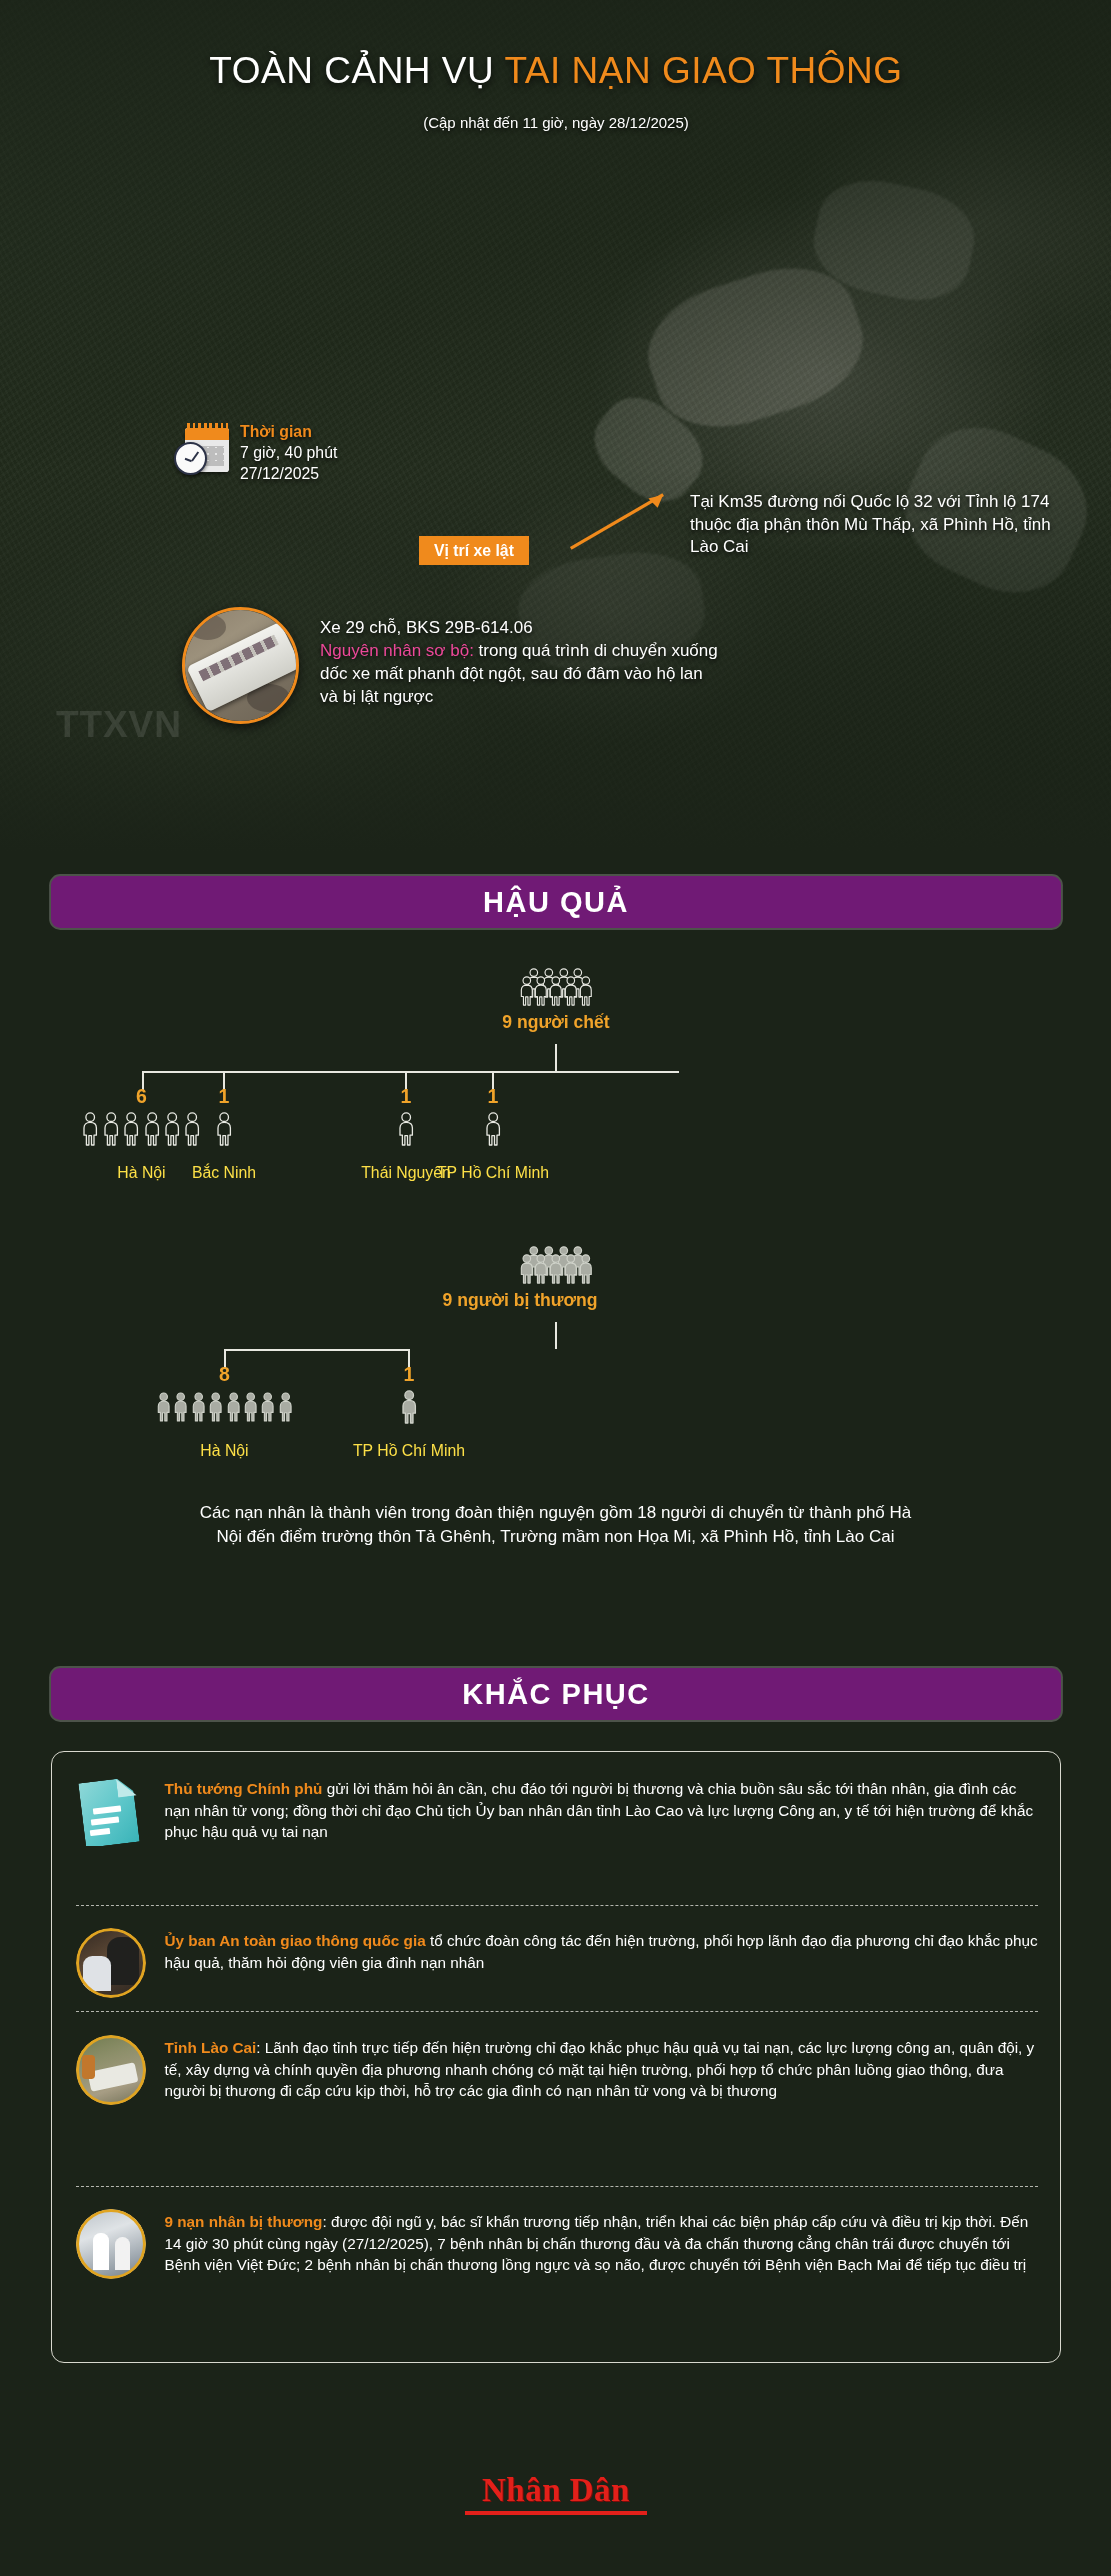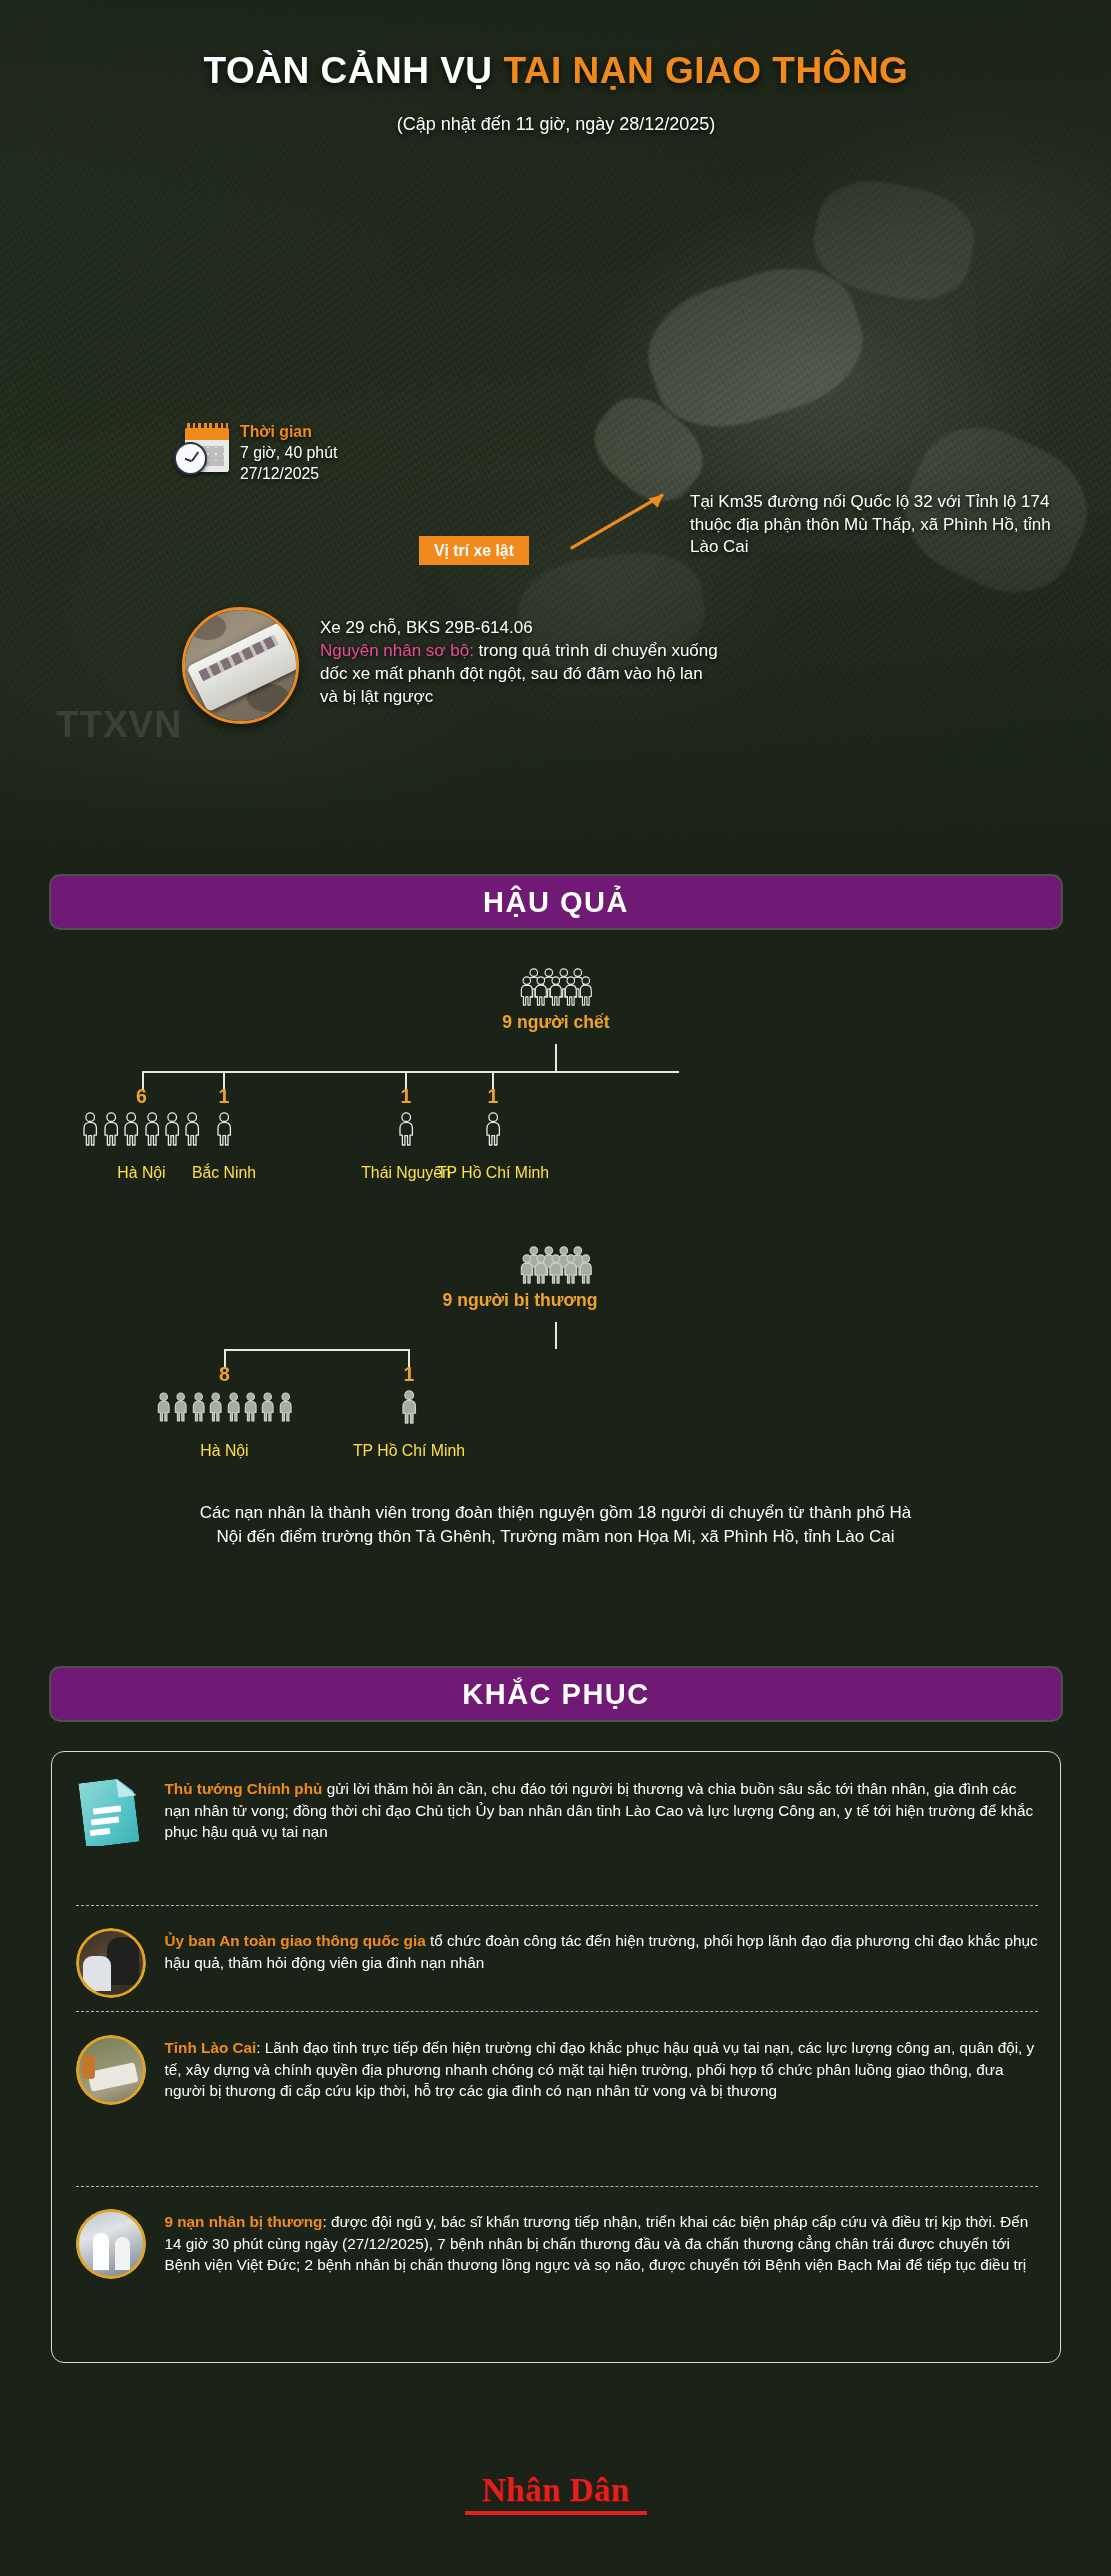--- a/index.html
+++ b/index.html
@@ -54,29 +54,29 @@
   }
   .watermark {
     position: absolute; left: 56px; top: 704px;
     font-size: 37px; font-weight: bold; color: rgba(255,255,255,0.11);
     letter-spacing: 0.9px;
   }
 
   
   .title-block { position: absolute; left: 0; top: 48px; width: 1112px; text-align: center; }
   .tline {
-    font-size: 37px; font-weight: 700; letter-spacing: 0.5px;
+    font-size: 37px; font-weight: 400; letter-spacing: 0.5px;
     line-height: 1.22; color: #ffffff;
     text-shadow: 0 2.8px 7.4px rgba(0,0,0,.75);
     white-space: nowrap;
   }
   .tline .or { color: #f08a1c; }
   .tline .num { color: #f08a1c; font-size: 43px; }
   .subtitle {
-    margin-top: 20.4px; font-size: 18px; color: #ffffff; font-weight: 400;
+    margin-top: 20.4px; font-size: 15px; color: #ffffff; font-weight: 400;
     text-shadow: 0 1.9px 5.6px rgba(0,0,0,.8);
   }
 
   
   .time-info { position: absolute; left: 172px; top: 422px; display: flex; gap: 11px; }
   .cal-icon { width: 57px; height: 57px; position: relative; flex: none; }
   .cal-body { position: absolute; left: 13px; top: 5.6px; width: 44px; height: 44px; background:#e9e9e9; border-radius:2.8px; box-shadow:0 1.9px 3.7px rgba(0,0,0,.5);}
   .cal-head { position: absolute; left: 13px; top: 5.6px; width: 44px; height: 12px; background:#f08a1c; border-radius:2.8px 2.8px 0 0;}
   .cal-teeth { position:absolute; left:15px; top:0.9px; width:41px; height:7.4px;
     background: repeating-linear-gradient(90deg, #f08a1c 0 2.8px, transparent 2.8px 5.6px); }

